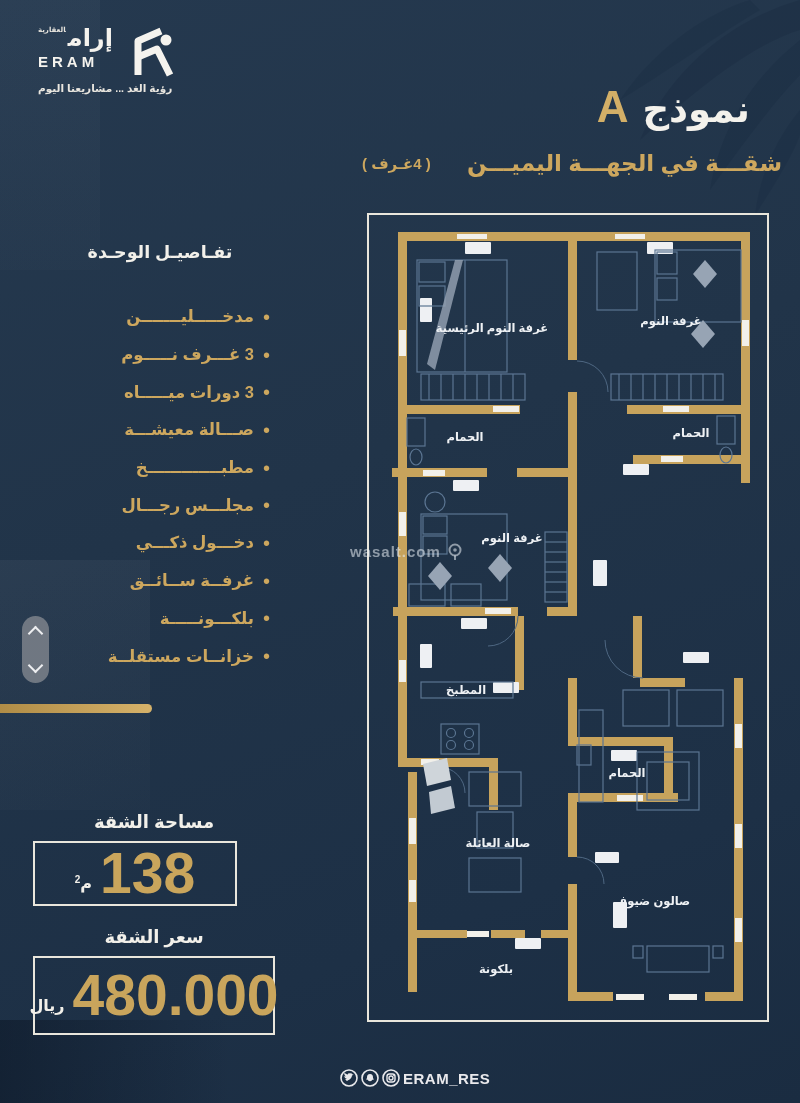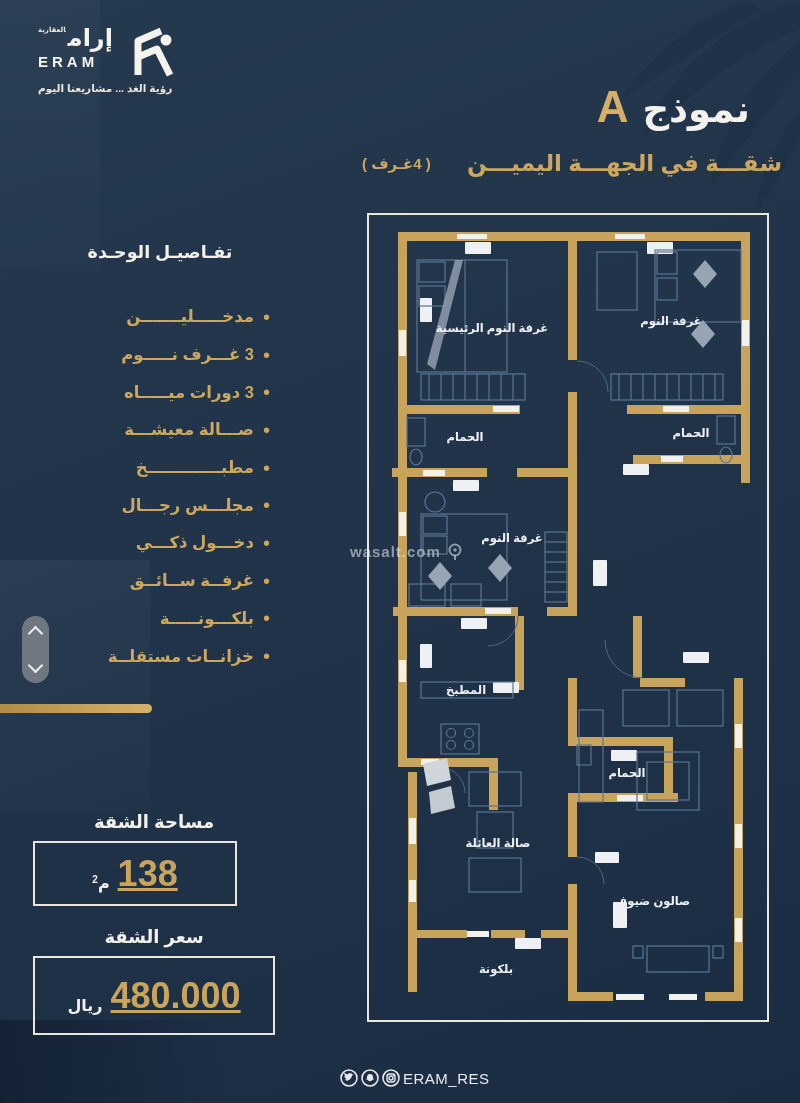--- a/index.html
+++ b/index.html
@@ -34,26 +34,26 @@
   .gold-divider{background:linear-gradient(90deg,#b08c46,#d6b26a);border-radius:0 5px 5px 0;}
   
   .scroll-widget{width:27px;height:67px;background:rgba(125,130,139,.85);border-radius:14px;
     display:flex;flex-direction:column;justify-content:space-between;align-items:center;padding:12px 0;box-sizing:border-box;}
   .chev{width:9px;height:9px;border-left:2px solid #edeef0;border-top:2px solid #edeef0;}
   .chev.up{transform:rotate(45deg);}
   .chev.down{transform:rotate(225deg);margin-top:-2px;}
   
   .stat-label{color:#f2f0ea;font-size:18px;font-weight:bold;text-align:center;}
   .stat-box{border:2px solid #e9e6dc;display:flex;align-items:center;justify-content:center;gap:8px;box-sizing:border-box;}
-  .stat-value{color:#c9a55c;font-size:36px;font-weight:bold;line-height:1;text-decoration:underline;}
+  .stat-value{color:#c9a55c;font-size:57px;font-weight:bold;line-height:1;}
   .stat-unit{color:#f2f0ea;font-size:16px;font-weight:bold;margin-top:20px;}
   .stat-unit sup{font-size:10px;}
   
   .footer{display:flex;align-items:center;gap:3px;}
-  .footer .handle{color:#e9e9ec;font-size:15px;font-weight:normal;letter-spacing:.5px;margin-right:2px;}
+  .footer .handle{color:#e9e9ec;font-size:15px;font-weight:bold;letter-spacing:.5px;margin-right:2px;}
   
   .watermark{display:flex;align-items:flex-start;gap:6px;color:rgba(235,240,245,.55);font-size:15px;font-weight:bold;letter-spacing:1px;}
   
   svg text{font-family:"Liberation Sans","DejaVu Sans",sans-serif;font-weight:bold;fill:#eef1f4;}
 </style>
 </head>
 <body>
 
 <div class="page">
 

